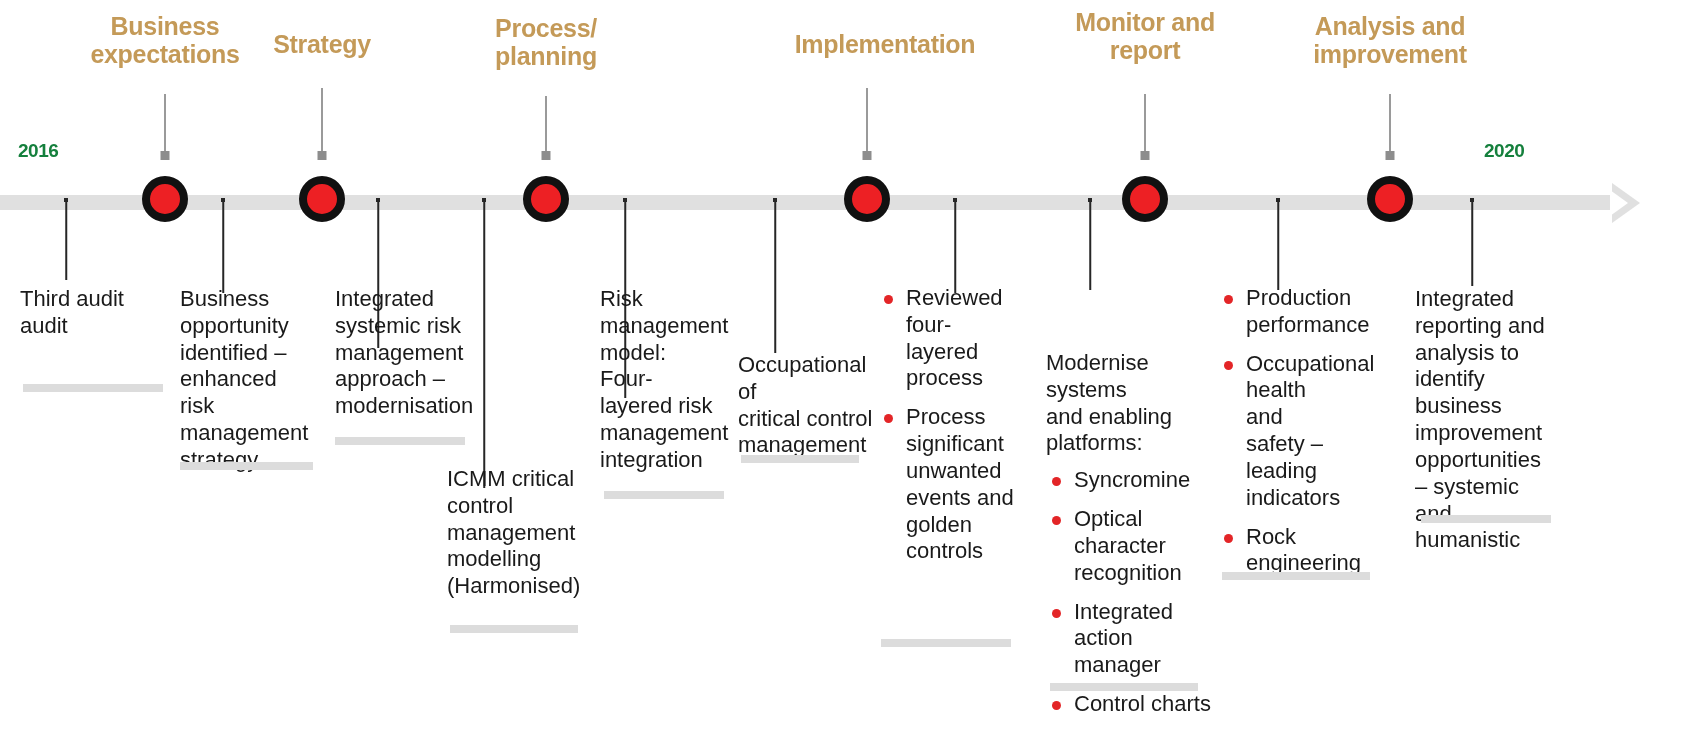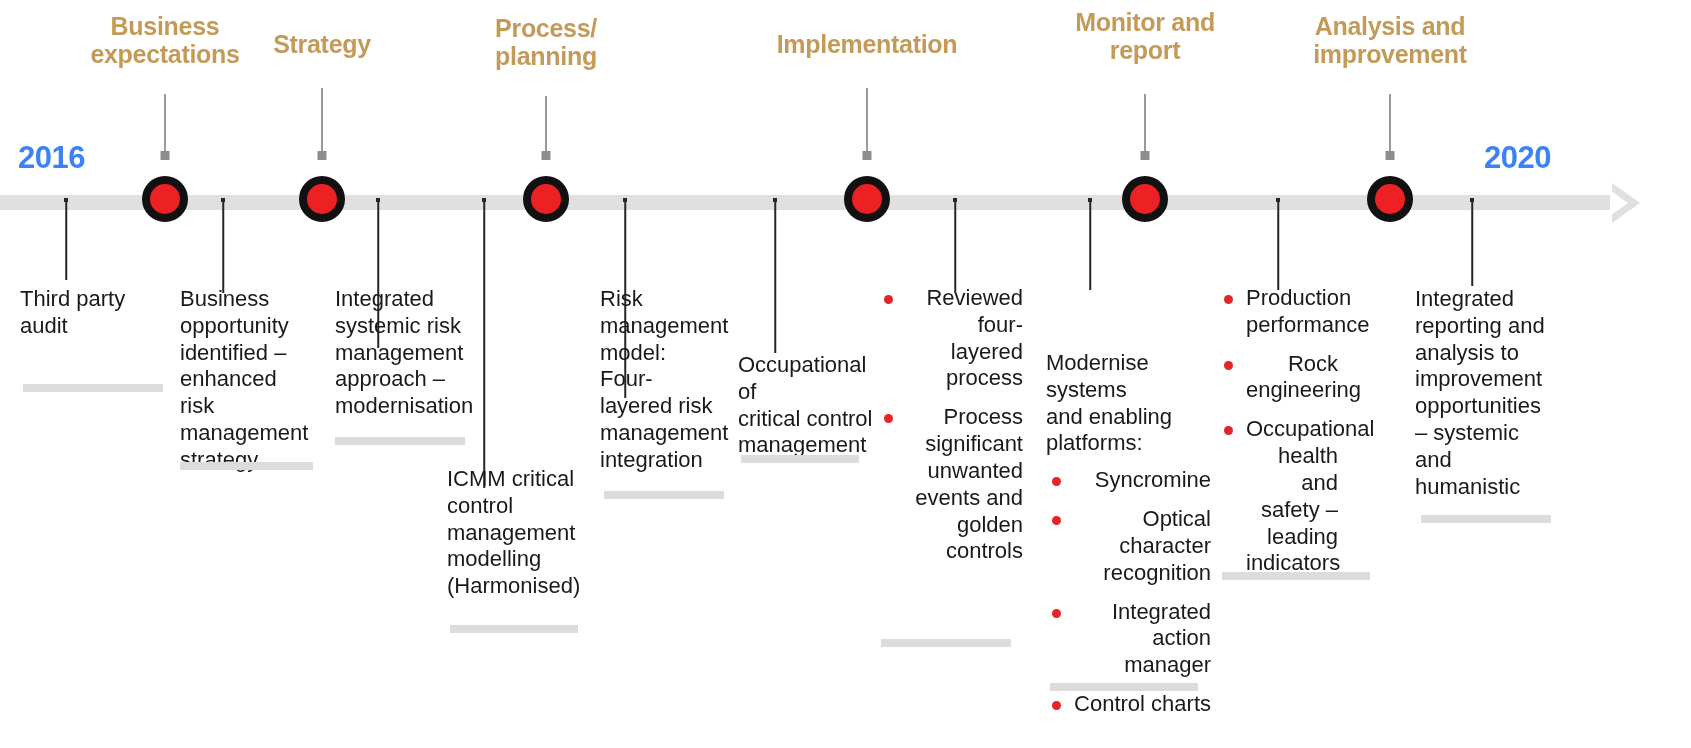--- a/index.html
+++ b/index.html
@@ -32,22 +32,22 @@
     width:0;height:0;
     border-top:13px solid transparent;
     border-bottom:13px solid transparent;
     border-left:18px solid #ffffff;
   }
 
   
   .year{
     position:absolute;
     font-weight:bold;
-    font-size:31px;
-    color:#3b82f6;
+    font-size:19px;
+    color:#15803d;
     letter-spacing:-0.5px;
     white-space:nowrap;
   }
   .year-start{ left:18px; top:140px; }
   .year-end{ left:1484px; top:140px; }
 
   
   .phase{
     position:absolute;
     text-align:center;
@@ -105,21 +105,21 @@
   
   .note{
     position:absolute;
     color:#1a1a1a;
     font-size:22px;
     line-height:1.22;
     font-family:"Liberation Sans", sans-serif;
   }
   .note p{margin:0;}
   .note ul{
-    margin:0;padding:0;list-style:none;text-align:right;
+    margin:0;padding:0;list-style:none;
   }
   .note li{
     position:relative;
     padding-left:28px;
     margin:0 0 12px 0;
   }
   .note li:last-child{margin-bottom:0;}
   .note li .bullet{
     position:absolute;
     left:6px; top:10px;
@@ -157,21 +157,21 @@
         <div>Strategy</div>
       </div>
       <div class="stem" style="left: 322px; top: 88px; height: 67px;"></div>
       <div class="stem-cap" style="left: 322px;"></div>
       <div class="phase" style="left: 546px; top: 14px;">
         <div>Process/</div>
         <div>planning</div>
       </div>
       <div class="stem" style="left: 546px; top: 96px; height: 59px;"></div>
       <div class="stem-cap" style="left: 546px;"></div>
-      <div class="phase" style="left: 867px; top: 30px;">
+      <div class="phase" style="left: 885px; top: 30px;">
         <div>Implementation</div>
       </div>
       <div class="stem" style="left: 867px; top: 88px; height: 67px;"></div>
       <div class="stem-cap" style="left: 867px;"></div>
       <div class="phase" style="left: 1145px; top: 8px;">
         <div>Monitor and</div>
         <div>report</div>
       </div>
       <div class="stem" style="left: 1145px; top: 94px; height: 61px;"></div>
       <div class="stem-cap" style="left: 1145px;"></div>
@@ -207,21 +207,21 @@
       <div class="tick-cap" style="left: 955px;"></div>
       <div class="tick" style="left: 1090px; height: 92px;"></div>
       <div class="tick-cap" style="left: 1090px;"></div>
       <div class="tick" style="left: 1278px; height: 92px;"></div>
       <div class="tick-cap" style="left: 1278px;"></div>
       <div class="tick" style="left: 1472px; height: 88px;"></div>
       <div class="tick-cap" style="left: 1472px;"></div>
     </div>
   <div id="note-layer">
       <div class="note" style="left: 20px; top: 286px; width: 140px;">
-        <p>Third party</p>
+        <p>Third audit</p>
         <p>audit</p>
       </div>
       <div class="underbar" style="left: 23px; top: 384px; width: 140px;"></div>
       <div class="note" style="left: 180px; top: 286px; width: 135px;">
         <p>Business</p>
         <p>opportunity</p>
         <p>identified –</p>
         <p>enhanced risk</p>
         <p>management</p>
         <p>strategy</p>
@@ -308,38 +308,39 @@
       <div class="underbar" style="left: 1050px; top: 683px; width: 148px;"></div>
       <div class="note" style="left: 1218px; top: 285px; width: 120px;">
         <ul>
           <li>
             <span class="bullet"></span>
             <div>Production</div>
             <div>performance</div>
           </li>
           <li>
             <span class="bullet"></span>
-            <div>Rock</div>
-            <div>engineering</div>
-          </li>
-          <li>
-            <span class="bullet"></span>
             <div>Occupational</div>
             <div>health and</div>
             <div>safety –</div>
             <div>leading</div>
             <div>indicators</div>
           </li>
+          <li>
+            <span class="bullet"></span>
+            <div>Rock</div>
+            <div>engineering</div>
+          </li>
         </ul>
       </div>
       <div class="underbar" style="left: 1222px; top: 572px; width: 148px;"></div>
       <div class="note" style="left: 1415px; top: 286px; width: 135px;">
         <p>Integrated</p>
         <p>reporting and</p>
         <p>analysis to</p>
+        <p>identify business</p>
         <p>improvement</p>
         <p>opportunities</p>
         <p>– systemic and</p>
         <p>humanistic</p>
       </div>
       <div class="underbar" style="left: 1421px; top: 515px; width: 130px;"></div>
     </div>
 
 </div>
 

